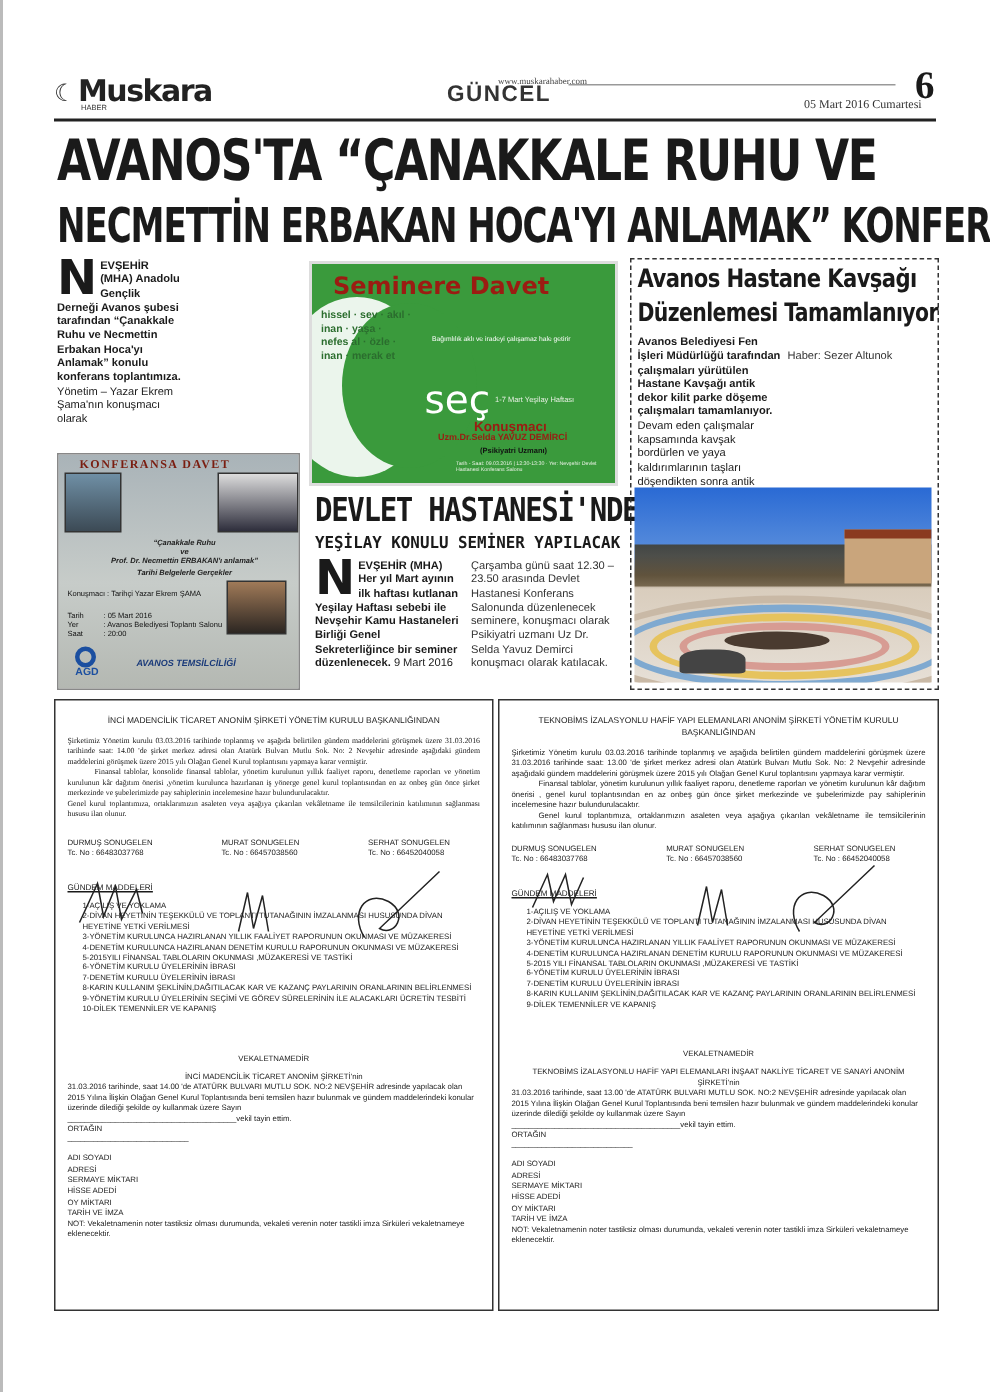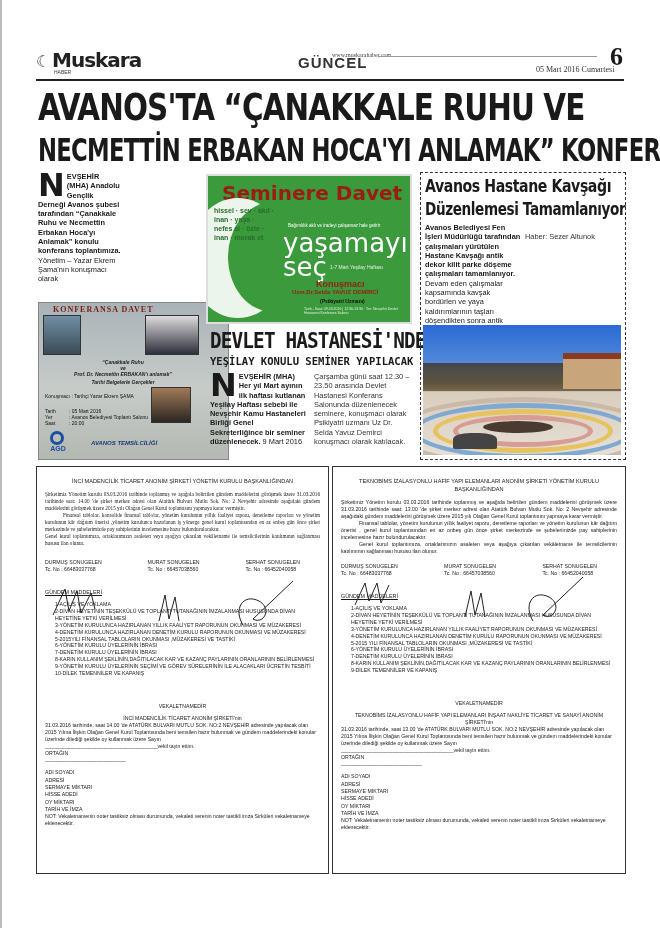--- a/index.html
+++ b/index.html
@@ -17,32 +17,32 @@
 .pageno{position:absolute;left:574px;top:-4px;font-size:26px;font-weight:bold;font-family:"Liberation Serif",serif}
 .hline{position:absolute;left:36px;top:79px;width:588px;height:2px;background:#222}
 .hl1{position:absolute;left:38px;top:85px;font-family:"DejaVu Sans Condensed","DejaVu Sans",sans-serif;font-weight:bold;font-size:38px;letter-spacing:-1px;transform:scaleX(.86);transform-origin:0 0;white-space:nowrap}
 .hl2{position:absolute;left:38px;top:131px;font-family:"DejaVu Sans",sans-serif;font-weight:bold;font-size:32px;letter-spacing:-1px;transform:scaleX(.71);transform-origin:0 0;white-space:nowrap}
 .col1{position:absolute;left:38px;top:172px;width:162px;height:286px}
 .txt{font-size:7.4px;line-height:9.3px}
 .bold{font-weight:bold}
 .dropcap{float:left;font-size:32px;font-weight:bold;line-height:26px;margin-right:2px;font-family:"DejaVu Sans",sans-serif}
 .c1a{position:absolute;left:0;top:0;width:84px}
 .c1b{position:absolute;left:88px;top:0;width:78px;color:#333}
-.poster1{position:absolute;left:0;top:130px;width:191px;height:158px;background:linear-gradient(#a9b3b8,#c7ccc9 55%,#b4b8b2);border:1px solid #888;overflow:hidden}
+.poster1{position:absolute;left:0;top:130px;width:162px;height:158px;background:linear-gradient(#a9b3b8,#c7ccc9 55%,#b4b8b2);border:1px solid #888;overflow:hidden}
 .poster1 .t{position:absolute;left:14px;top:2px;font-family:"Liberation Serif",serif;font-weight:bold;font-size:8px;color:#7a1d10;letter-spacing:1px}
 .ph{position:absolute;background:#445;border:1px solid #333}
 .poster1 .quote{position:absolute;left:20px;width:128px;text-align:center;font-size:5px;font-style:italic;font-weight:bold;color:#222}
 .poster1 .small{position:absolute;font-size:5px;color:#111}
 .agd{position:absolute;left:8px;top:128px;width:22px;height:24px}
 .agd .c{width:14px;height:14px;border-radius:50%;border:3px solid #1b4fa0;margin-left:3px}
 .agd .l{font-size:7px;font-weight:bold;color:#1b4fa0;text-align:center}
 .poster1 .rep{position:absolute;left:52px;top:137px;font-size:6px;font-weight:bold;font-style:italic;color:#1b3b7a}
 .col2{position:absolute;left:206px;top:172px;width:210px;height:286px}
 .semposter{position:absolute;left:0;top:2px;width:206px;height:150px;background:#3a9a3c;border:2px solid #ddd;overflow:hidden}
-.semposter .title{position:absolute;left:14px;top:5px;font-family:"DejaVu Sans",sans-serif;font-weight:bold;font-size:20px;color:#9b1c12}
+.semposter .title{position:absolute;left:14px;top:5px;font-family:"DejaVu Sans",sans-serif;font-weight:bold;font-size:16px;color:#9b1c12}
 .semposter .crescent{position:absolute;left:-20px;top:22px;width:100px;height:120px;border-radius:50%;background:#fff;opacity:.9}
 .semposter .crescent2{position:absolute;left:20px;top:26px;width:90px;height:110px;border-radius:50%;background:#3a9a3c}
 .semposter .words{position:absolute;left:6px;top:30px;width:60px;font-size:7px;color:#2b6d2e;font-weight:bold;line-height:9px}
 .semposter .sub{position:absolute;left:80px;top:47px;font-size:4.5px;color:#fff}
 .semposter .big1{position:absolute;left:75px;top:52px;font-size:26px;color:#fff;font-family:"DejaVu Sans",sans-serif}
 .semposter .big2{position:absolute;left:75px;top:76px;font-size:26px;color:#fff;font-family:"DejaVu Sans",sans-serif}
 .semposter .week{position:absolute;left:122px;top:88px;font-size:5px;color:#e7f0e3}
 .semposter .kon{position:absolute;left:108px;top:103px;font-size:9px;font-weight:bold;color:#9b1c12}
 .semposter .nm{position:absolute;left:84px;top:113px;font-size:6px;font-weight:bold;color:#9b1c12}
 .semposter .role{position:absolute;left:112px;top:122px;font-size:5px;font-weight:bold;color:#111}
@@ -123,21 +123,20 @@
   </div>
 </div>
 
 <div class="col2">
   <div class="semposter">
     <div class="title">Seminere Davet</div>
     <div class="crescent"></div>
     <div class="crescent2"></div>
     <div class="words">hissel · sev · akıl · inan · yaşa · nefes al · özle · inan · merak et</div>
     <div class="sub">Bağımlılık aklı ve iradeyi çalışamaz hale getirir</div>
-    <div class="big1">yaşamayı</div>
     <div class="big2">seç</div>
     <div class="week">1-7 Mart Yeşilay Haftası</div>
     <div class="kon">Konuşmacı</div>
     <div class="nm">Uzm.Dr.Selda YAVUZ DEMİRCİ</div>
     <div class="role">(Psikiyatri Uzmanı)</div>
     <div class="mini">Tarih - Saat: 09.03.2016 | 12:30-13:30 · Yer: Nevşehir Devlet Hastanesi Konferans Salonu</div>
   </div>
   <div class="dh1">DEVLET HASTANESİ'NDE</div>
   <div class="dh2">YEŞİLAY KONULU SEMİNER YAPILACAK</div>
   <div class="c2a txt">

